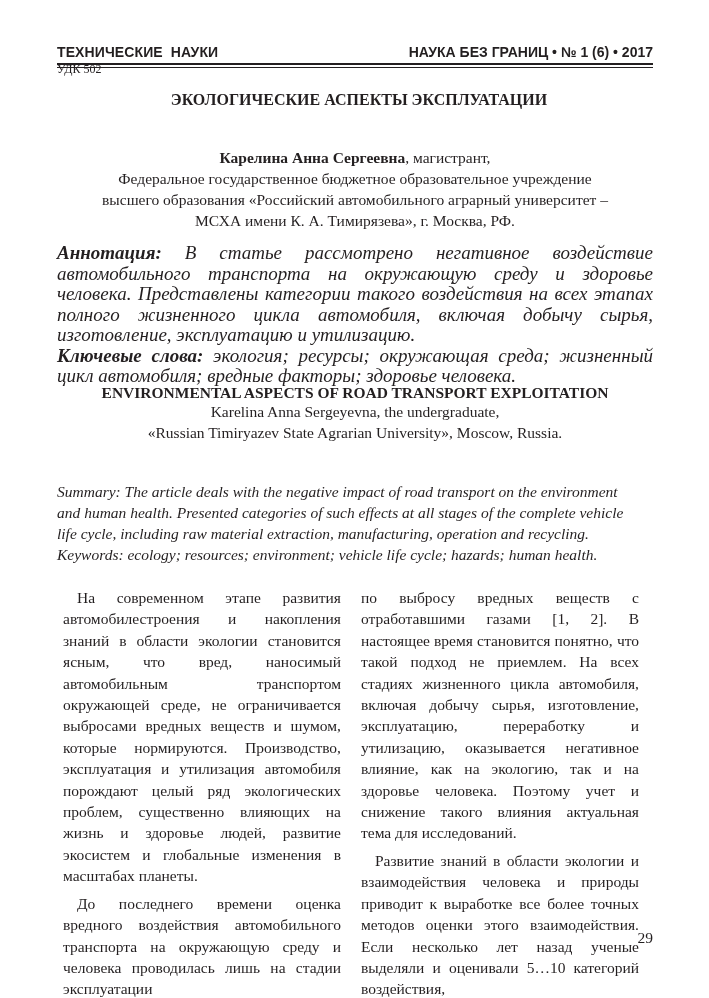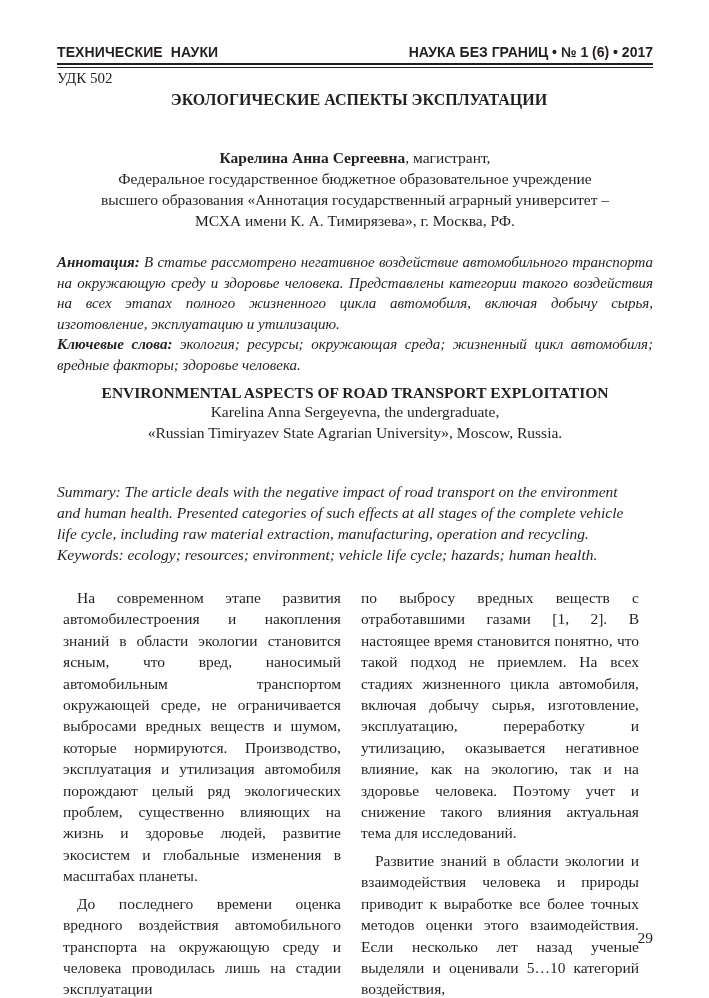--- a/index.html
+++ b/index.html
@@ -5,27 +5,27 @@
   html, body { margin: 0; padding: 0; background: #ffffff; }
   body { width: 709px; height: 998px; position: relative; overflow: hidden; color: #231f20; }
   .page { position: absolute; left: 57px; top: 0; width: 596px; }
   .running-head { position: absolute; top: 44px; left: 0; width: 596px; height: 20px;
     font-family: "Liberation Sans", sans-serif; font-weight: bold; font-size: 14px; }
   .running-head .left { position: absolute; left: 0; top: 0; letter-spacing: 0.1px; }
   .running-head .right { position: absolute; right: 0; top: 0; text-align: right; }
   .rule-thick { position: absolute; top: 63px; left: 0; width: 596px; height: 2px; background: #231f20; }
   .rule-thin { position: absolute; top: 67px; left: 0; width: 596px; height: 1px; background: #231f20; }
   .serif { font-family: "Liberation Serif", serif; }
-  .udk { position: absolute; top: 70px; left: 0; font-size: 15px; }
+  .udk { position: absolute; top: 62px; left: 0; font-size: 12px; }
   .title { position: absolute; top: 90px; left: 4px; width: 596px; text-align: center;
     font-weight: bold; font-size: 16px; line-height: 20px; }
   .author-block { position: absolute; top: 147px; left: 0; width: 596px; text-align: center;
     font-size: 15.5px; line-height: 21px; }
   .abstract { position: absolute; top: 243px; left: 0; width: 596px; font-style: italic;
-    font-size: 15px; line-height: 20.5px; text-align: justify; margin-top: 9px; }
+    font-size: 19px; line-height: 20.5px; text-align: justify; }
   .abstract b { font-style: italic; }
   .en-title { position: absolute; top: 383px; left: 0; width: 596px; text-align: center;
     font-weight: bold; font-size: 15.5px; line-height: 20px; }
   .en-author { position: absolute; top: 402px; left: 0; width: 596px; text-align: center;
     font-size: 15.5px; line-height: 20.5px; }
   .summary { position: absolute; top: 481px; left: 0; width: 596px; font-style: italic;
     font-size: 15.5px; line-height: 21px; }
   .col { position: absolute; top: 581px; width: 290px; font-size: 15.5px; line-height: 21.4px;
     text-align: justify; }
   .col.left { left: 0; }
@@ -48,21 +48,21 @@
 
   <div class="udk serif">УДК 502</div>
 
   <div class="title serif">
     <div>ЭКОЛОГИЧЕСКИЕ АСПЕКТЫ ЭКСПЛУАТАЦИИ</div>
   </div>
 
   <div class="author-block serif">
     <div><b>Карелина Анна Сергеевна</b><span>, магистрант,</span></div>
     <div>Федеральное государственное бюджетное образовательное учреждение</div>
-    <div>высшего образования «Аннотация государственный аграрный университет –</div>
+    <div>высшего образования «Российский автомобильного аграрный университет –</div>
     <div>МСХА имени К. А. Тимирязева», г. Москва, РФ.</div>
   </div>
 
   <div class="abstract serif">
     <div><b>Аннотация:</b><span> В статье рассмотрено негативное воздействие автомобильного транспорта на окружающую среду и здоровье человека. Представлены категории такого воздействия на всех этапах полного жизненного цикла автомобиля, включая добычу сырья, изготовление, эксплуатацию и утилизацию.</span></div>
     <div><b>Ключевые слова:</b><span> экология; ресурсы; окружающая среда; жизненный цикл автомобиля; вредные факторы; здоровье человека.</span></div>
   </div>
 
   <div class="en-title serif">ENVIRONMENTAL ASPECTS OF ROAD TRANSPORT EXPLOITATION</div>
   <div class="en-author serif">

